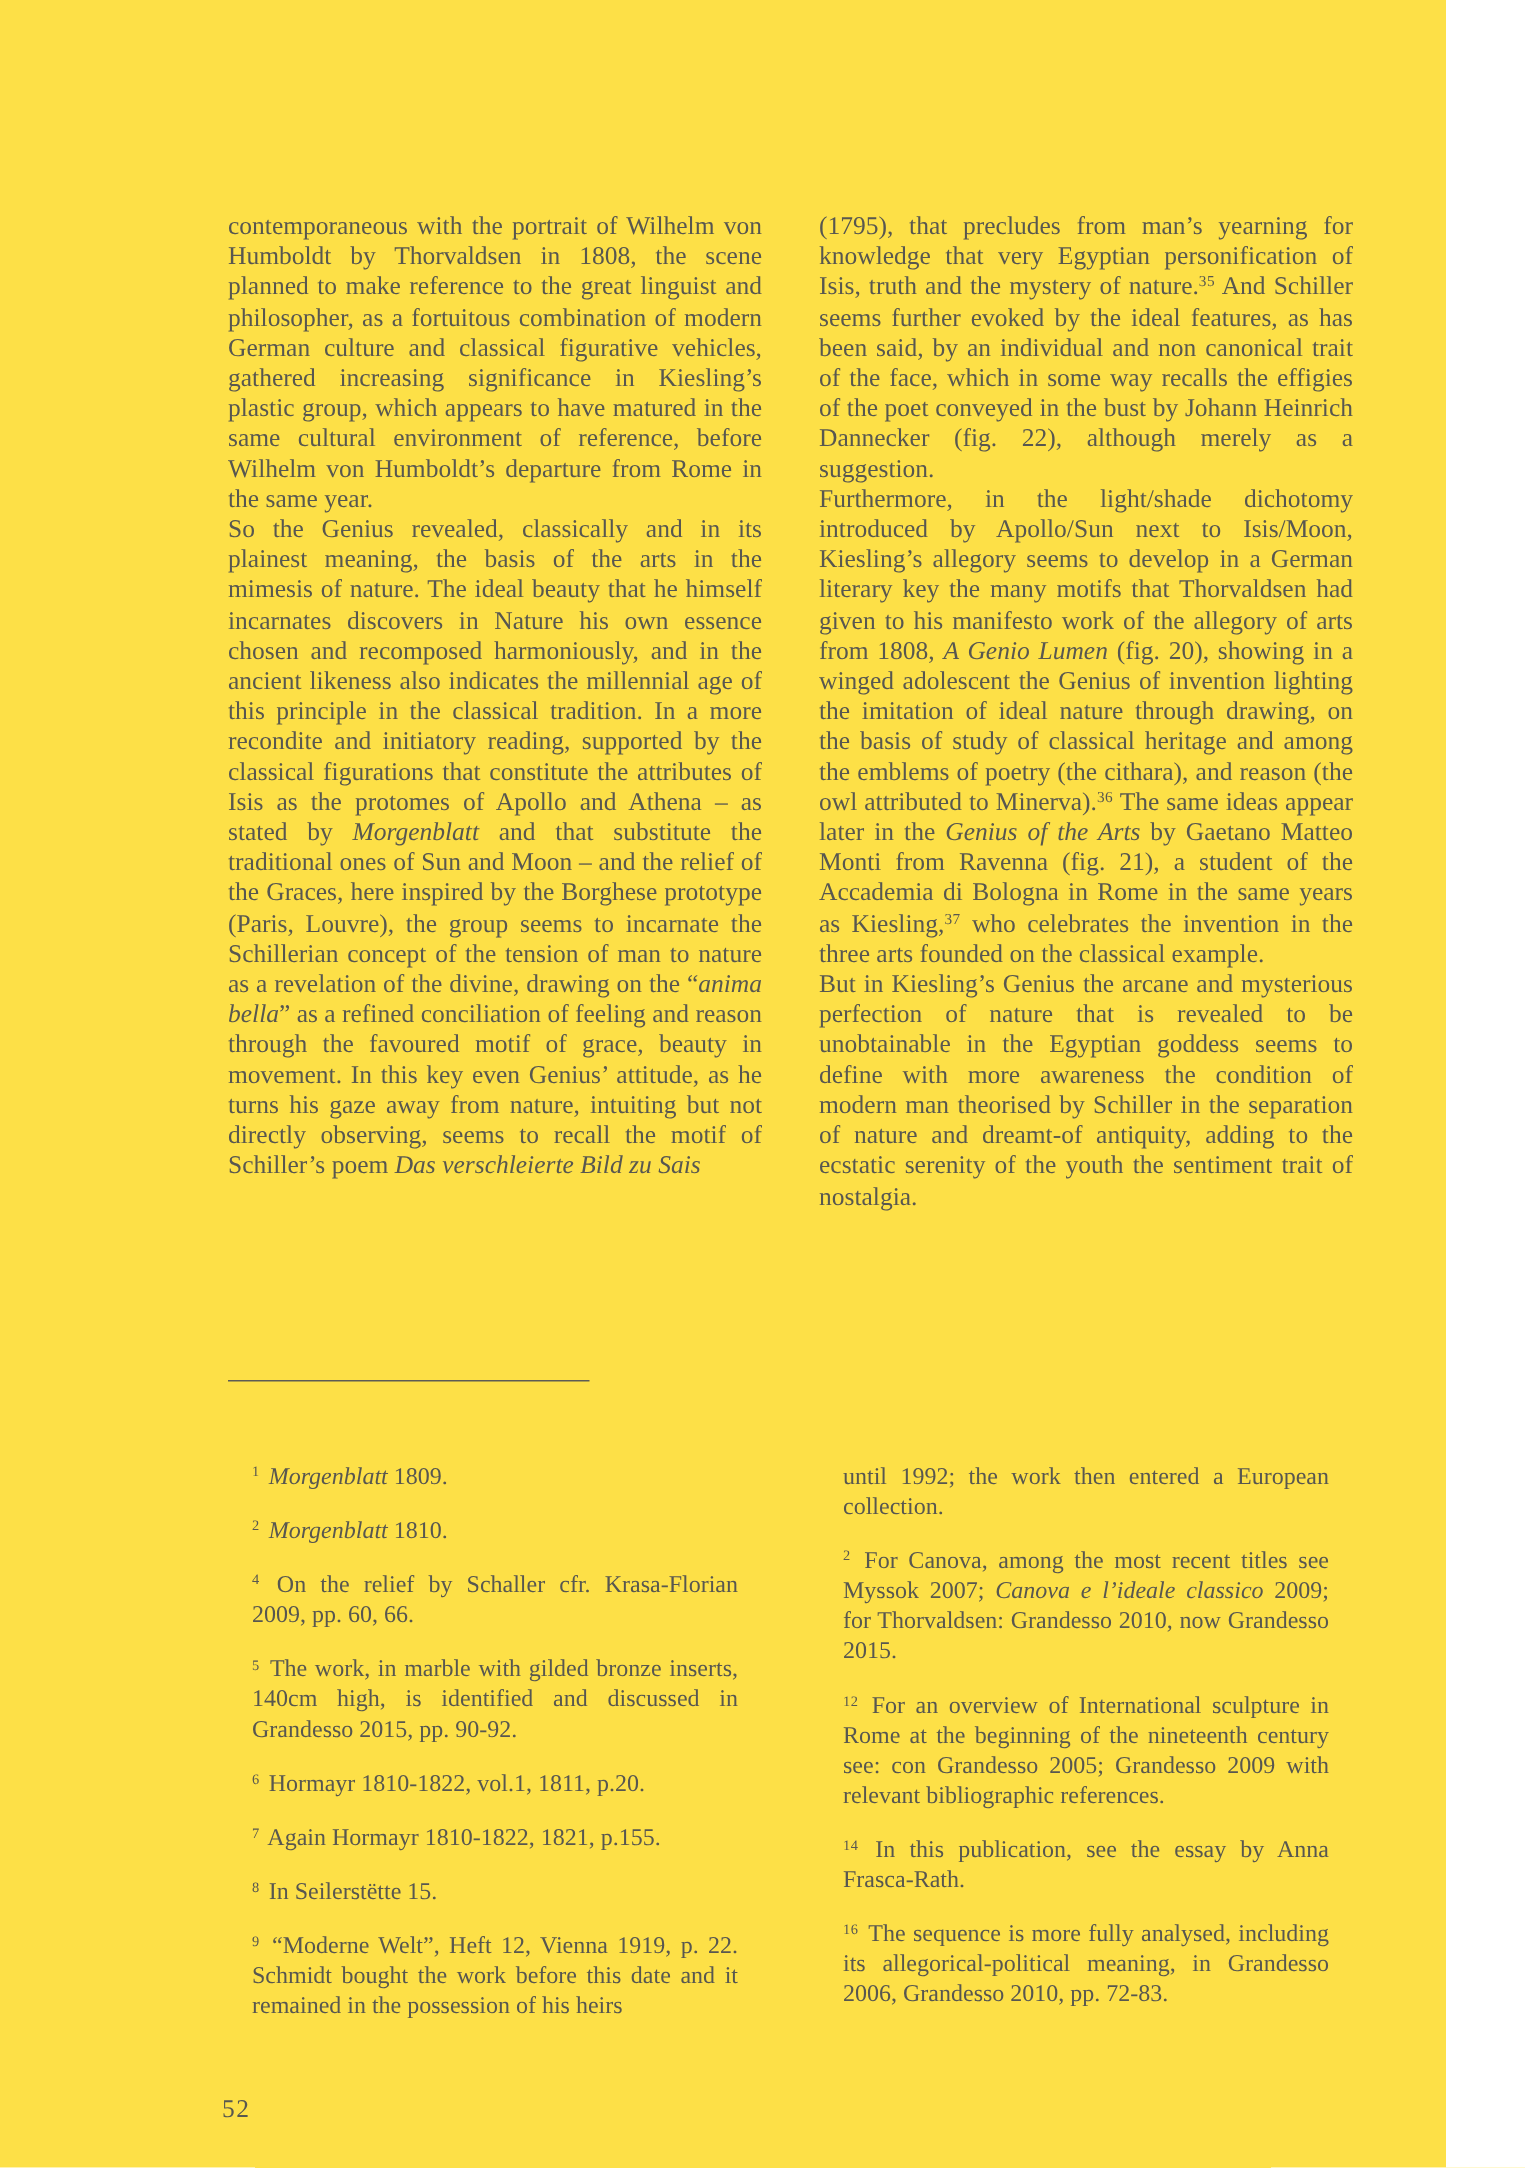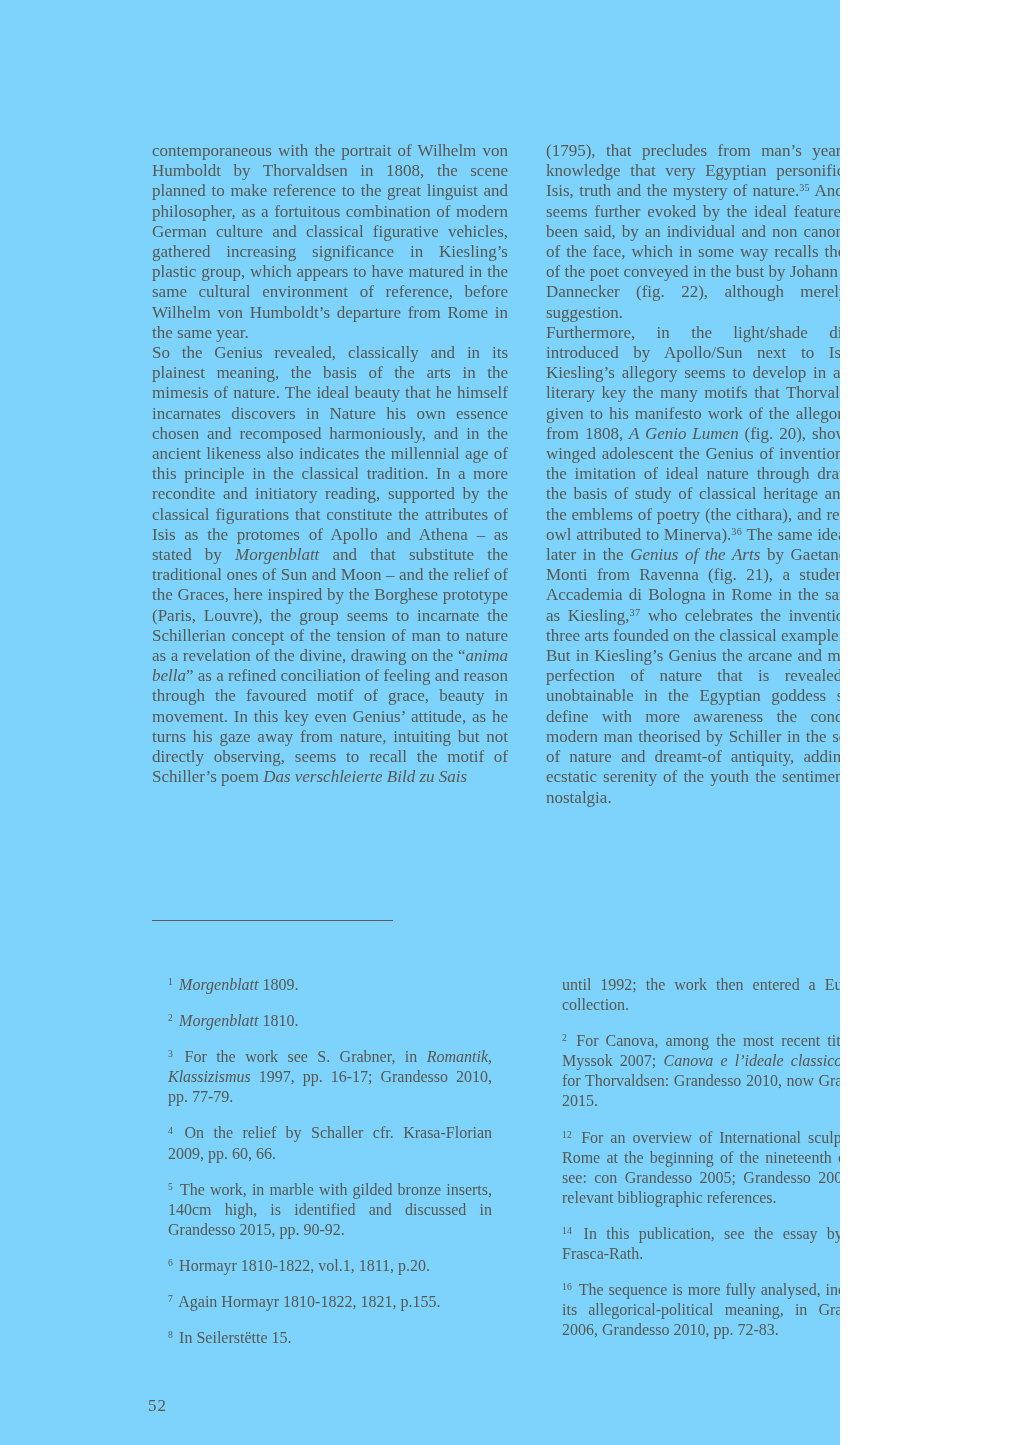--- a/index.html
+++ b/index.html
@@ -1,21 +1,21 @@
 <!DOCTYPE html>
 <html><head>
 <meta charset="utf-8">
 <style>
   * { margin: 0; padding: 0; box-sizing: border-box; }
   html, body { background: #ffffff; }
   .page {
     position: relative;
-    width: 840px;
+    width: 964px;
     height: 1445px;
-    background: #7dd3fc;
+    background: #fde047;
     font-family: "Liberation Serif", "DejaVu Serif", serif;
     color: #585750;
     overflow: hidden;
   }
   .body-text {
     position: absolute;
     left: 152px;
     top: 141px;
     width: 750px;
     display: grid;
@@ -79,26 +79,26 @@
         <p><span>But in Kiesling’s Genius the arcane and mysterious perfection of nature that is revealed to be unobtainable in the Egyptian goddess seems to define with more awareness the condition of modern man theorised by Schiller in the separation of nature and dreamt-of antiquity, adding to the ecstatic serenity of the youth the sentiment trait of nostalgia.</span></p>
       </section>
   </main>
 
   <hr class="fn-rule">
 
   <section class="footnotes">
     <div class="col">
         <p><sup class="fnum">1</sup> <i>Morgenblatt</i><span> 1809.</span></p>
         <p><sup class="fnum">2</sup> <i>Morgenblatt</i><span> 1810.</span></p>
-        <p><sup class="fnum">3</sup> <span>For the work see S. Grabner, in </span><i>Romantik, Klassizismus</i><span> 1997, pp. 16-17; Grandesso 2010, pp. 77-79.</span></p>
         <p><sup class="fnum">4</sup> <span>On the relief by Schaller cfr. Krasa-Florian 2009, pp. 60, 66.</span></p>
         <p><sup class="fnum">5</sup> <span>The work, in marble with gilded bronze inserts, 140cm high, is identified and discussed in Grandesso 2015, pp. 90-92.</span></p>
         <p><sup class="fnum">6</sup> <span>Hormayr 1810-1822, vol.1, 1811, p.20.</span></p>
         <p><sup class="fnum">7</sup> <span>Again Hormayr 1810-1822, 1821, p.155.</span></p>
         <p><sup class="fnum">8</sup> <span>In Seilerstëtte 15.</span></p>
+        <p><sup class="fnum">9</sup> <span>“Moderne Welt”, Heft 12, Vienna 1919, p. 22. Schmidt bought the work before this date and it remained in the possession of his heirs</span></p>
       </div>
     <div class="col">
         <p><span>until 1992; the work then entered a European collection.</span></p>
         <p><sup class="fnum">2</sup> <span>For Canova, among the most recent titles see Myssok 2007; </span><i>Canova e l’ideale classico</i><span> 2009; for Thorvaldsen: Grandesso 2010, now Grandesso 2015.</span></p>
         <p><sup class="fnum">12</sup> <span>For an overview of International sculpture in Rome at the beginning of the nineteenth century see: con Grandesso 2005; Grandesso 2009 with relevant bibliographic references.</span></p>
         <p><sup class="fnum">14</sup> <span>In this publication, see the essay by Anna Frasca-Rath.</span></p>
         <p><sup class="fnum">16</sup> <span>The sequence is more fully analysed, including its allegorical-political meaning, in Grandesso 2006, Grandesso 2010, pp. 72-83.</span></p>
       </div>
   </section>
 

